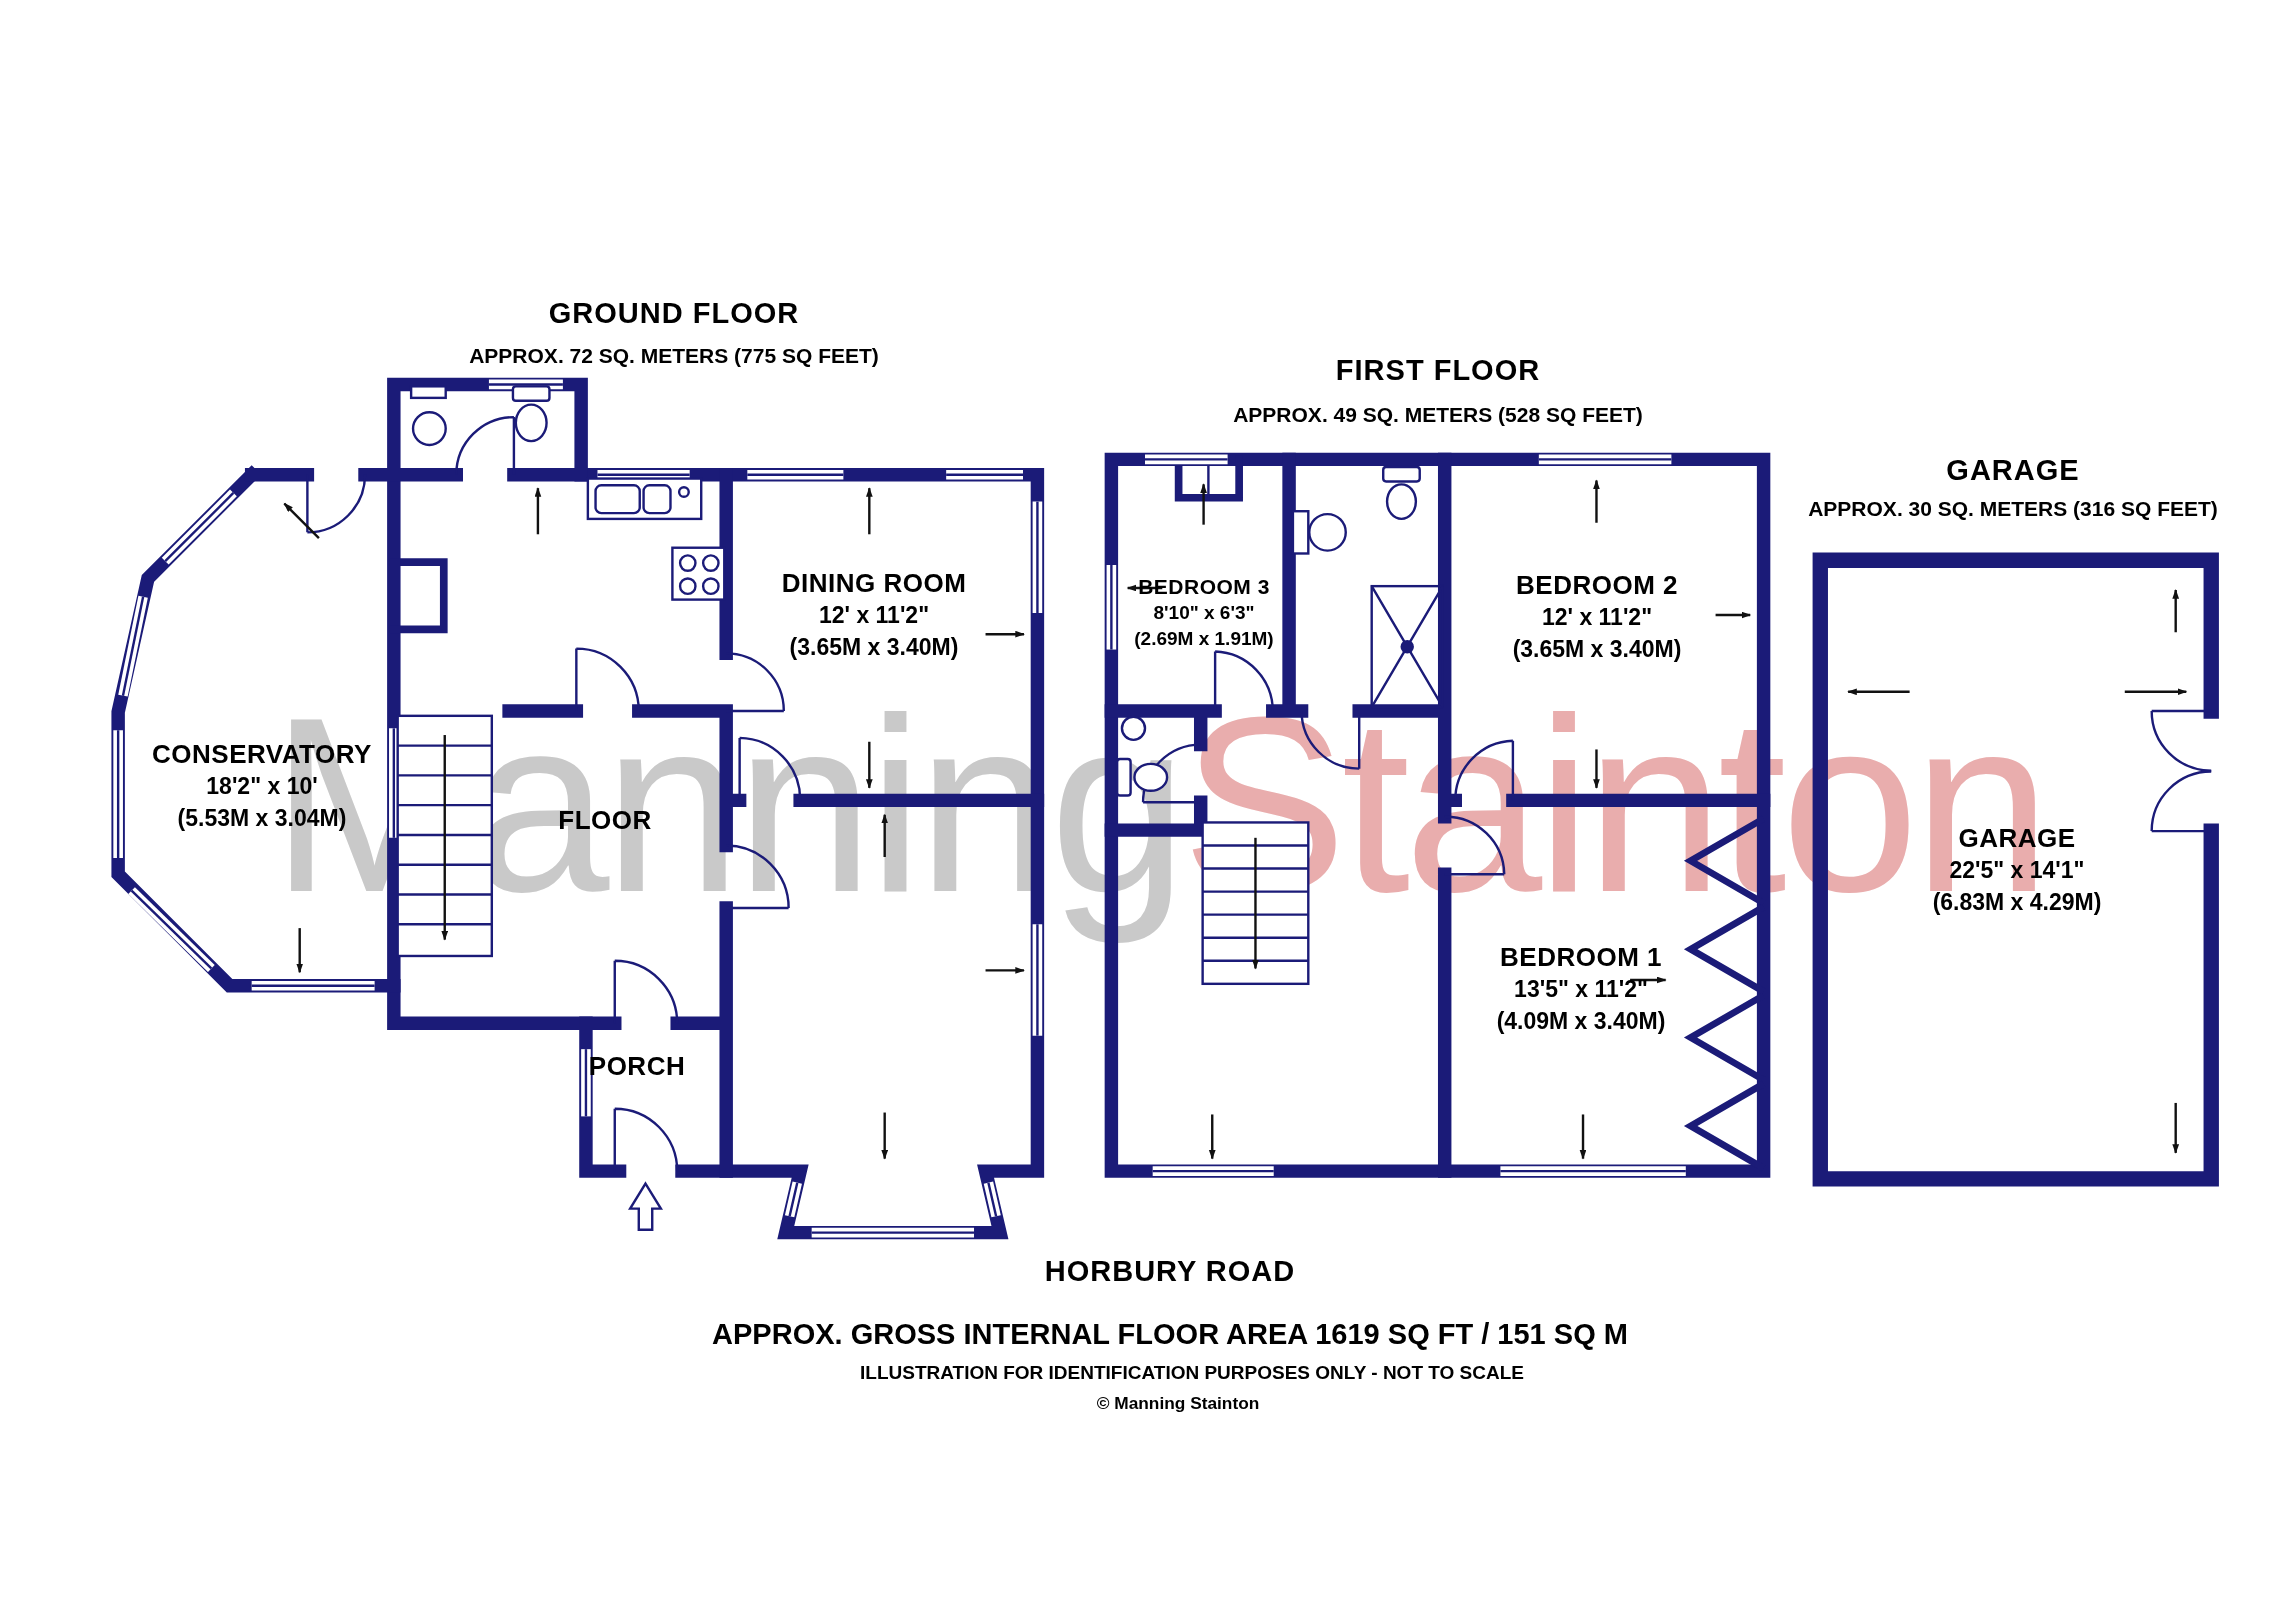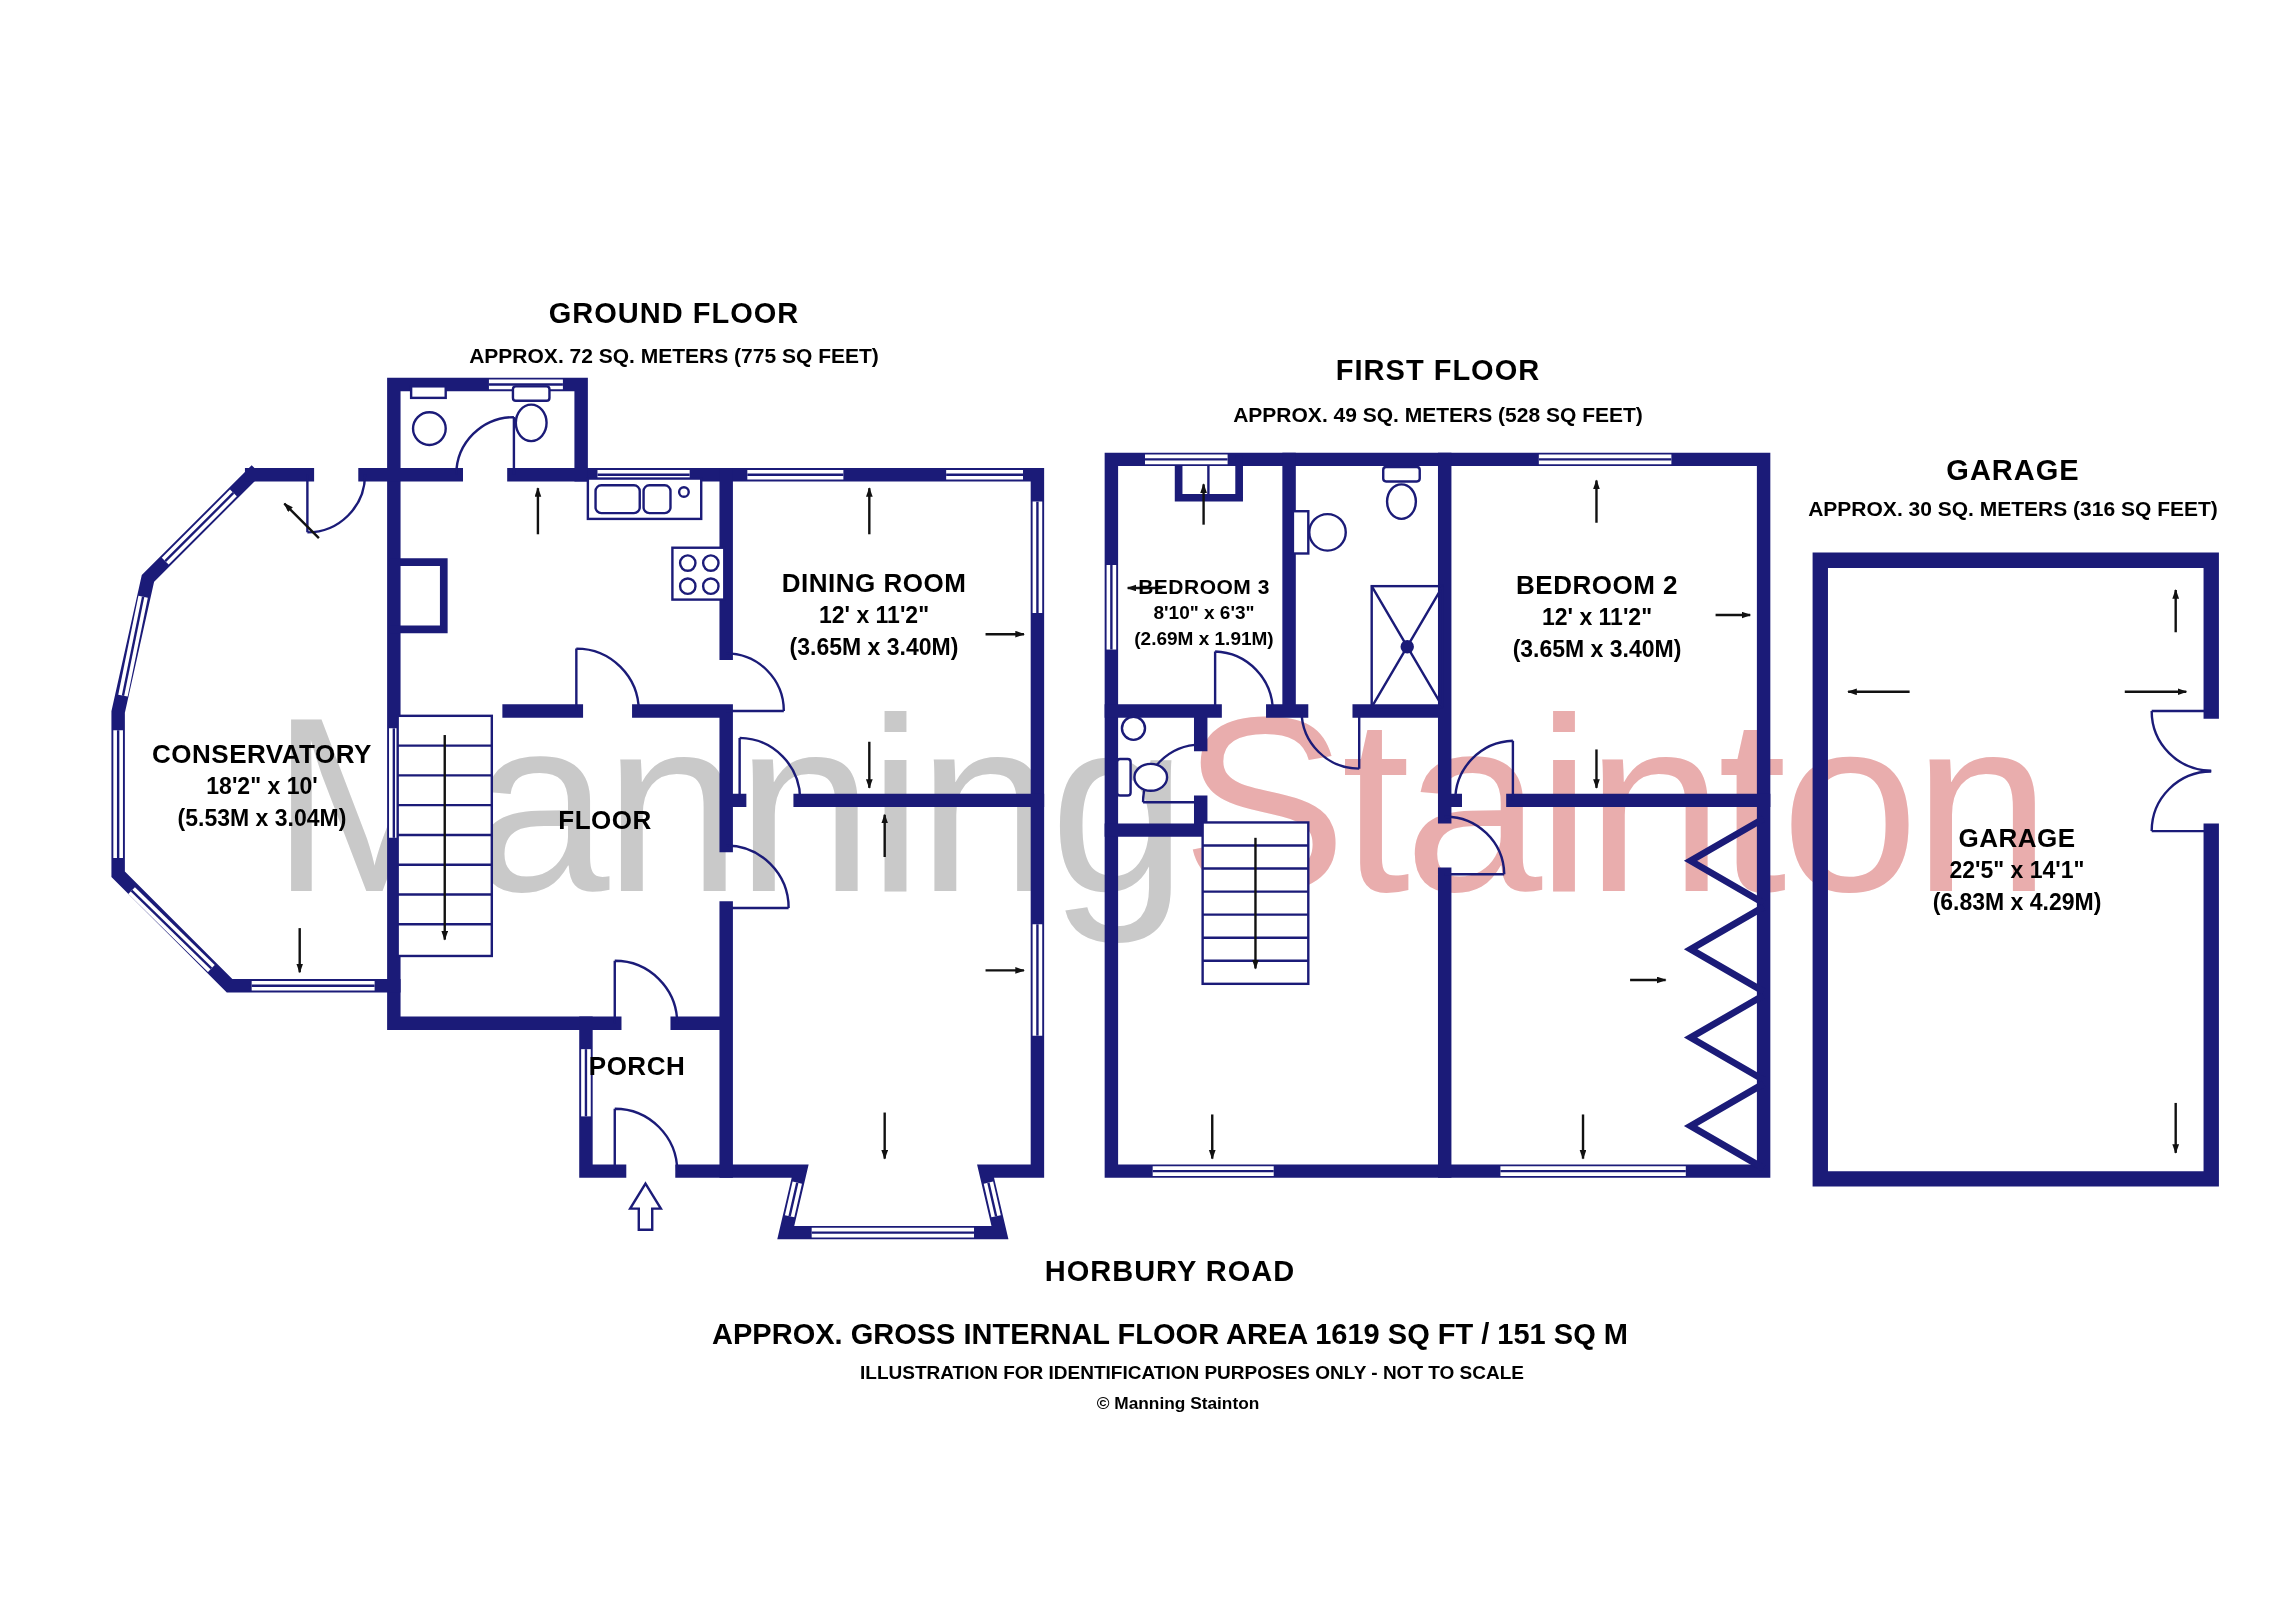--- a/index.html
+++ b/index.html
@@ -281,20 +281,25 @@
   <div class="abs ctr room-label small" style="left:1204px;top:574px;">
     <div class="room-name">BEDROOM 3</div>
     <div class="room-dim">8'10" x 6'3"</div>
     <div class="room-dim">(2.69M x 1.91M)</div>
   </div>
   <div class="abs ctr room-label" style="left:1597px;top:569px;">
     <div class="room-name">BEDROOM 2</div>
     <div class="room-dim">12' x 11'2"</div>
     <div class="room-dim">(3.65M x 3.40M)</div>
   </div>
+  <div class="abs ctr room-label" style="left:1581px;top:941px;">
+    <div class="room-name">BEDROOM 1</div>
+    <div class="room-dim">13'5" x 11'2"</div>
+    <div class="room-dim">(4.09M x 3.40M)</div>
+  </div>
 
   <div class="abs ctr room-label" style="left:2017px;top:822px;">
     <div class="room-name">GARAGE</div>
     <div class="room-dim">22'5" x 14'1"</div>
     <div class="room-dim">(6.83M x 4.29M)</div>
   </div>
 
   <div class="abs ctr road" style="left:1170px;top:1255px;">HORBURY ROAD</div>
   <div class="abs ctr area" style="left:1170px;top:1318px;">APPROX. GROSS INTERNAL FLOOR AREA 1619 SQ FT / 151 SQ M</div>
   <div class="abs ctr disclaimer" style="left:1170px;top:1362px;margin-left:22px;">ILLUSTRATION FOR IDENTIFICATION PURPOSES ONLY - NOT TO SCALE</div>

